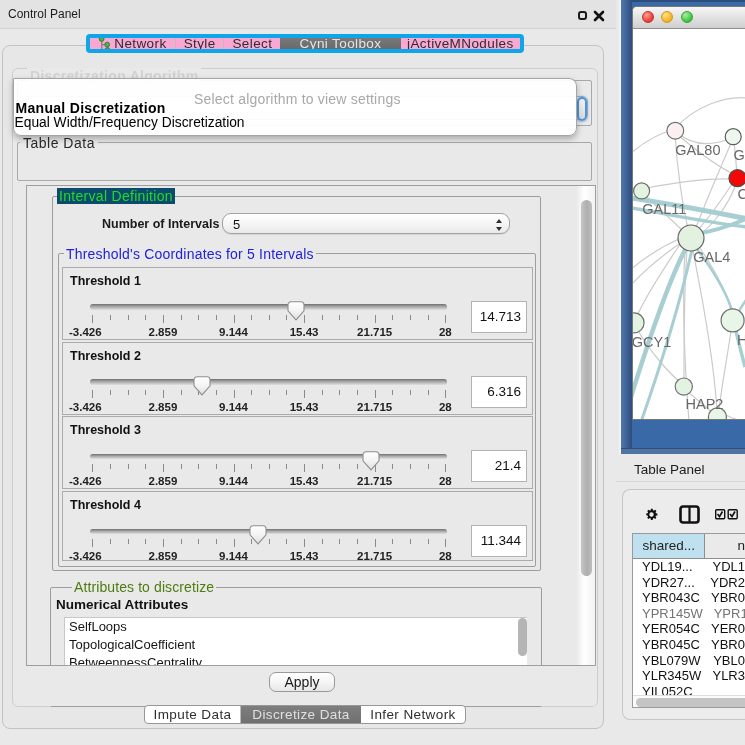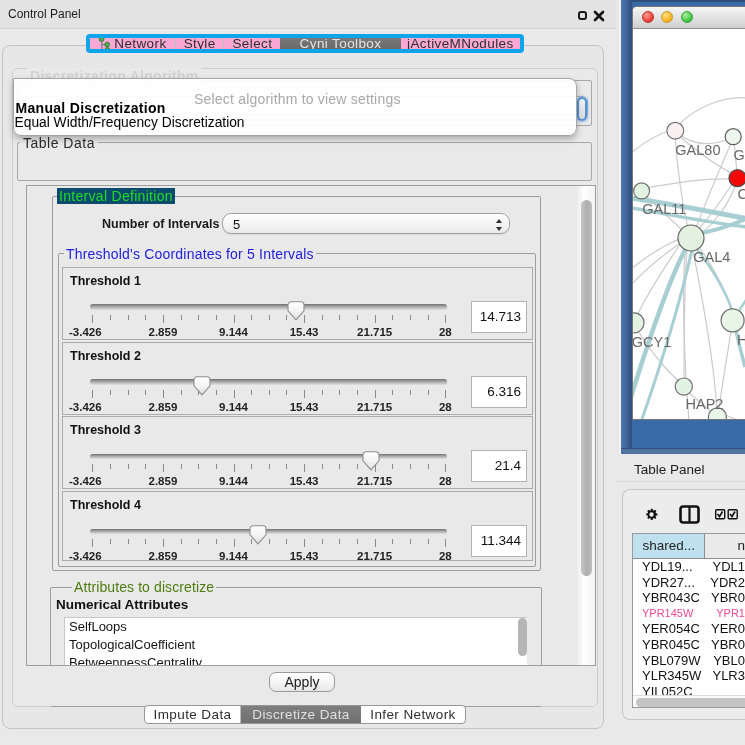--- a/index.html
+++ b/index.html
@@ -358,21 +358,21 @@
         <div style="flex:1;padding-left:11px;">YDL1</div>
       </div>
       <div style="display:flex;height:15.6px;line-height:15.6px;color:#111;font-size:13px;">
         <div style="width:75px;padding-left:9px;">YDR27...</div>
         <div style="flex:1;padding-left:11px;">YDR2</div>
       </div>
       <div style="display:flex;height:15.6px;line-height:15.6px;color:#111;font-size:13px;">
         <div style="width:75px;padding-left:9px;">YBR043C</div>
         <div style="flex:1;padding-left:11px;">YBR0</div>
       </div>
-      <div style="display:flex;height:15.6px;line-height:15.6px;color:#ec4899;font-size:11px;">
+      <div style="display:flex;height:15.6px;line-height:15.6px;color:#737373;font-size:13px;">
         <div style="width:75px;padding-left:9px;">YPR145W</div>
         <div style="flex:1;padding-left:11px;">YPR1</div>
       </div>
       <div style="display:flex;height:15.6px;line-height:15.6px;color:#111;font-size:13px;">
         <div style="width:75px;padding-left:9px;">YER054C</div>
         <div style="flex:1;padding-left:11px;">YER0</div>
       </div>
       <div style="display:flex;height:15.6px;line-height:15.6px;color:#111;font-size:13px;">
         <div style="width:75px;padding-left:9px;">YBR045C</div>
         <div style="flex:1;padding-left:11px;">YBR0</div>

